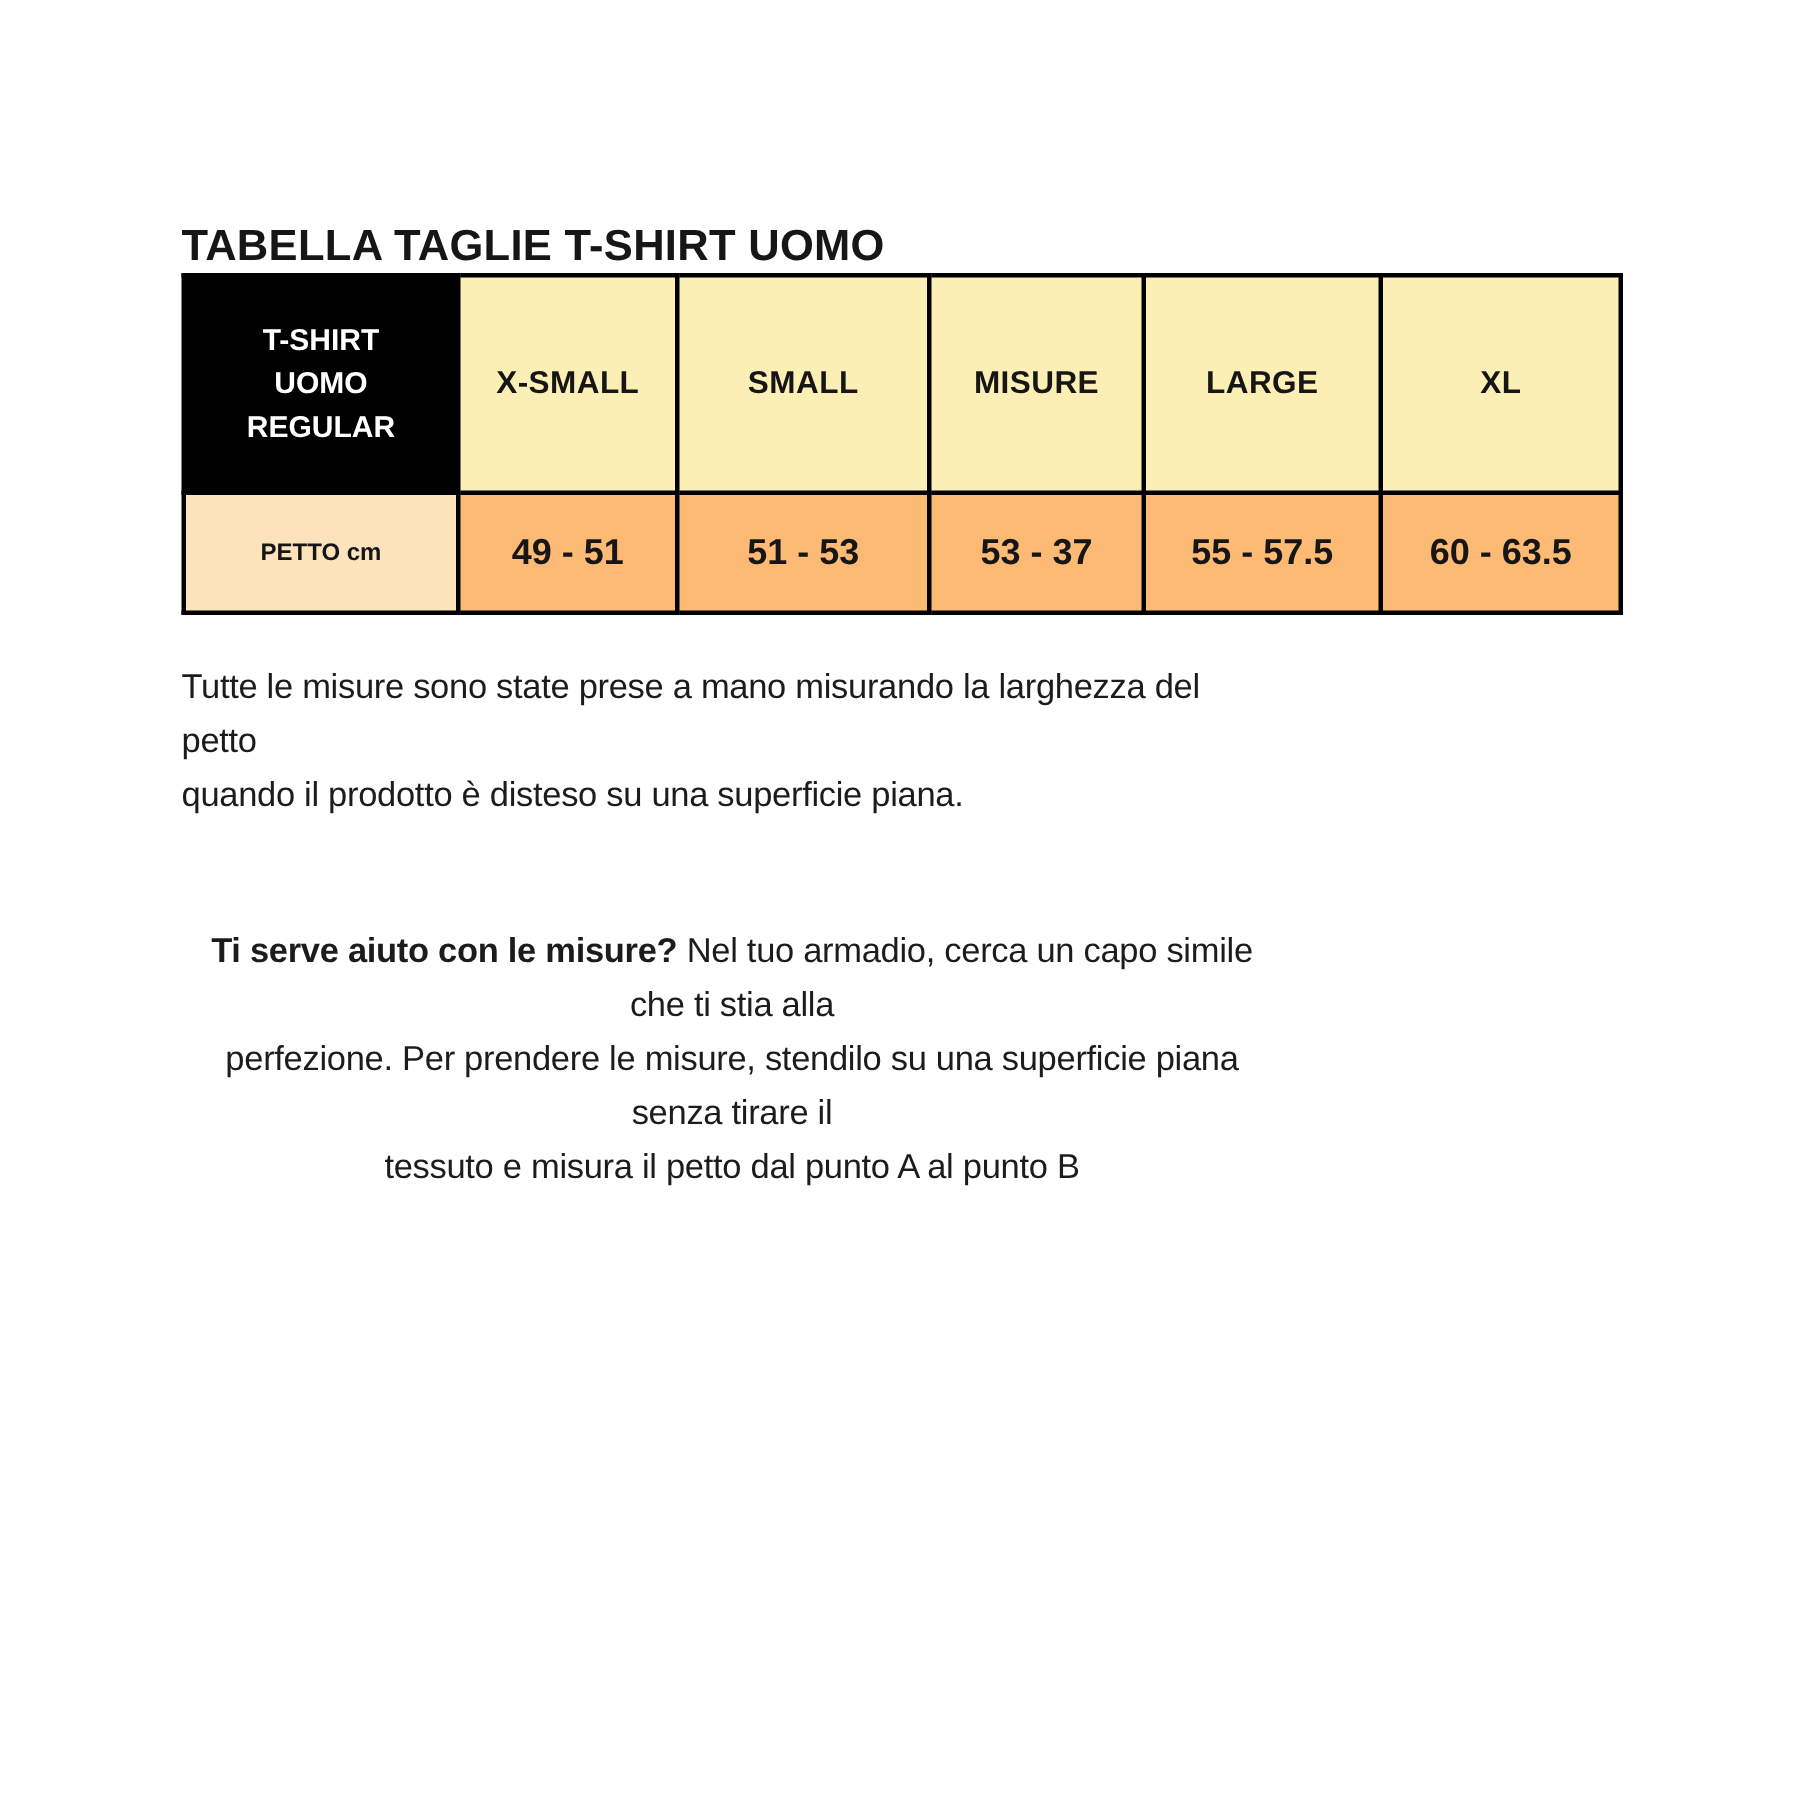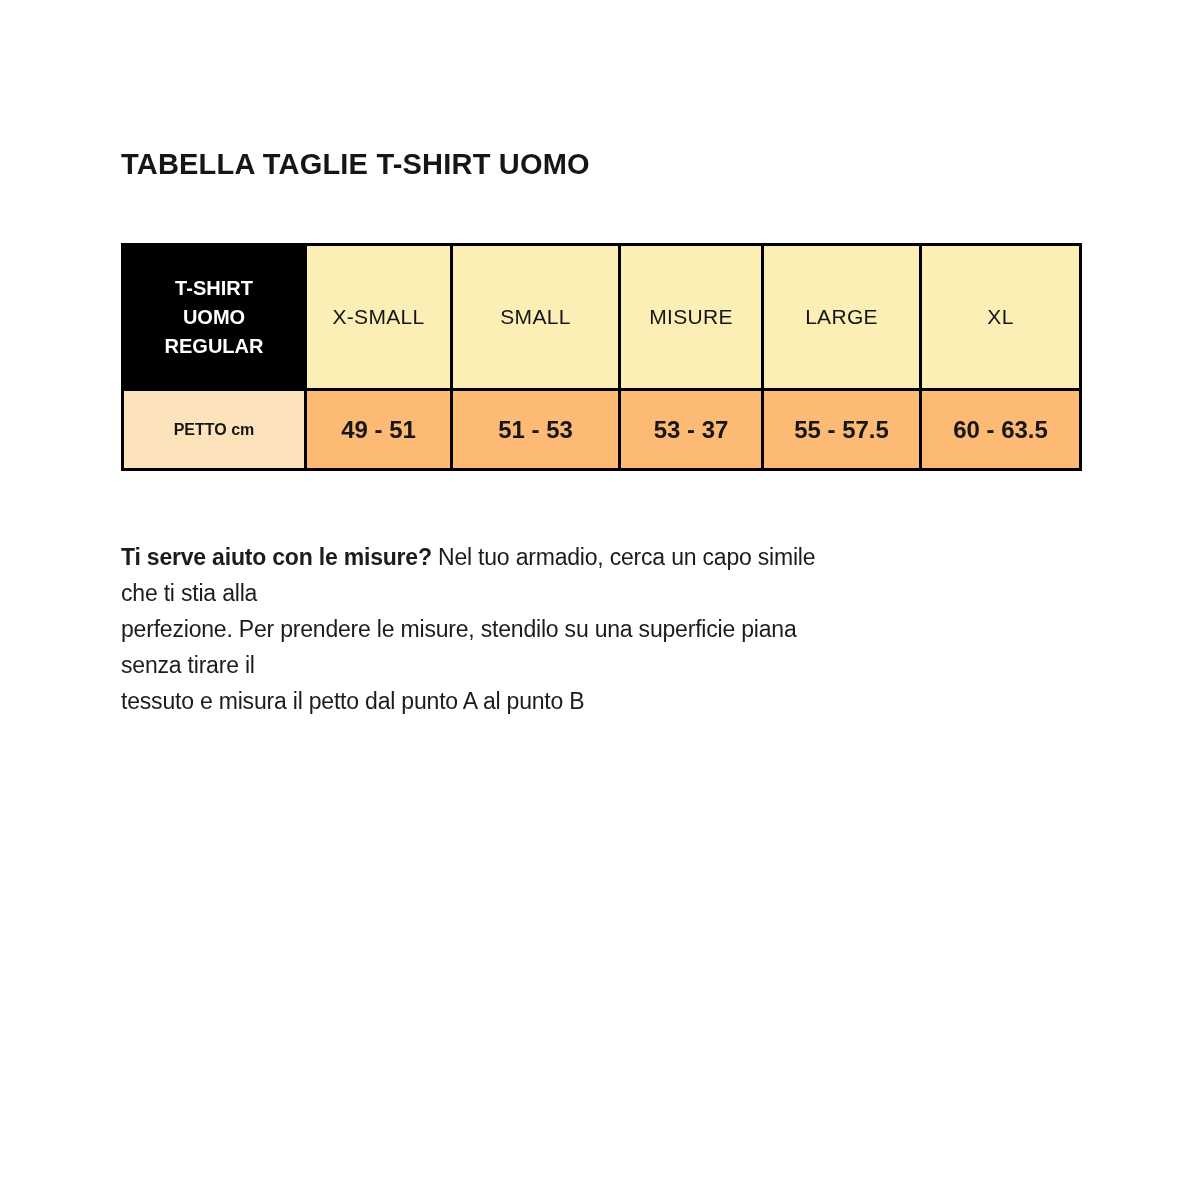--- a/index.html
+++ b/index.html
@@ -35,21 +35,20 @@
     color: #161616;
     letter-spacing: 0.2px;
   }
   .heading--title { margin-top: 146px; }
   .heading--measure { margin-top: 185px; }
 
   table.size-table {
     border-collapse: collapse;
     table-layout: fixed;
     width: 958px;
-    margin-top: 61px;
   }
   table.size-table th,
   table.size-table td {
     border: 3px solid var(--border-color);
     text-align: center;
     vertical-align: middle;
     padding: 2px 4px;
   }
   tr.header-row { height: 145px; }
   tr.measure-row { height: 80px; }
@@ -58,21 +57,21 @@
     color: #ffffff;
     font-size: 20px;
     line-height: 29px;
     font-weight: bold;
     white-space: pre-line;
   }
   th.size-cell {
     background: var(--size-header-bg);
     color: #161616;
     font-size: 21px;
-    font-weight: normal;
+    font-weight: bold;
     letter-spacing: 0.3px;
   }
   td.measure-label-cell {
     background: var(--measure-label-bg);
     color: #161616;
     font-size: 16px;
     font-weight: bold;
   }
   td.value-cell {
     background: #fdba74;
@@ -82,21 +81,21 @@
   }
   p.body-text {
     font-size: 23px;
     line-height: 36px;
     margin: 0;
     white-space: pre-line;
     letter-spacing: -0.2px;
     color: #1c1c1c;
   }
   p.body-text--intro { margin-top: 29px; }
-  p.body-text--help  { margin-top: 68px; }
+  p.body-text--help  { margin-top: 68px; text-align: center; }
   .bold-lead { font-weight: bold; }
 </style>
 </head>
 <body>
 
 <div class="page">
 
   <h1 class="heading heading--title">TABELLA TAGLIE T-SHIRT UOMO</h1>
 
   <table class="size-table">
@@ -124,18 +123,20 @@
         <td class="value-cell">49 - 51</td>
         <td class="value-cell">51 - 53</td>
         <td class="value-cell">53 - 37</td>
         <td class="value-cell">55 - 57.5</td>
         <td class="value-cell">60 - 63.5</td>
       </tr>
     </tbody>
   </table>
 
 
+  <p class="body-text body-text--intro">Tutte le misure sono state prese a mano misurando la larghezza del petto
+quando il prodotto è disteso su una superficie piana.</p>
 
   <p class="body-text body-text--help"><span class="bold-lead">Ti serve aiuto con le misure?</span> <span>Nel tuo armadio, cerca un capo simile che ti stia alla
 perfezione. Per prendere le misure, stendilo su una superficie piana senza tirare il
 tessuto e misura il petto dal punto A al punto B</span></p>
 
 </div>
 
 </body></html>

